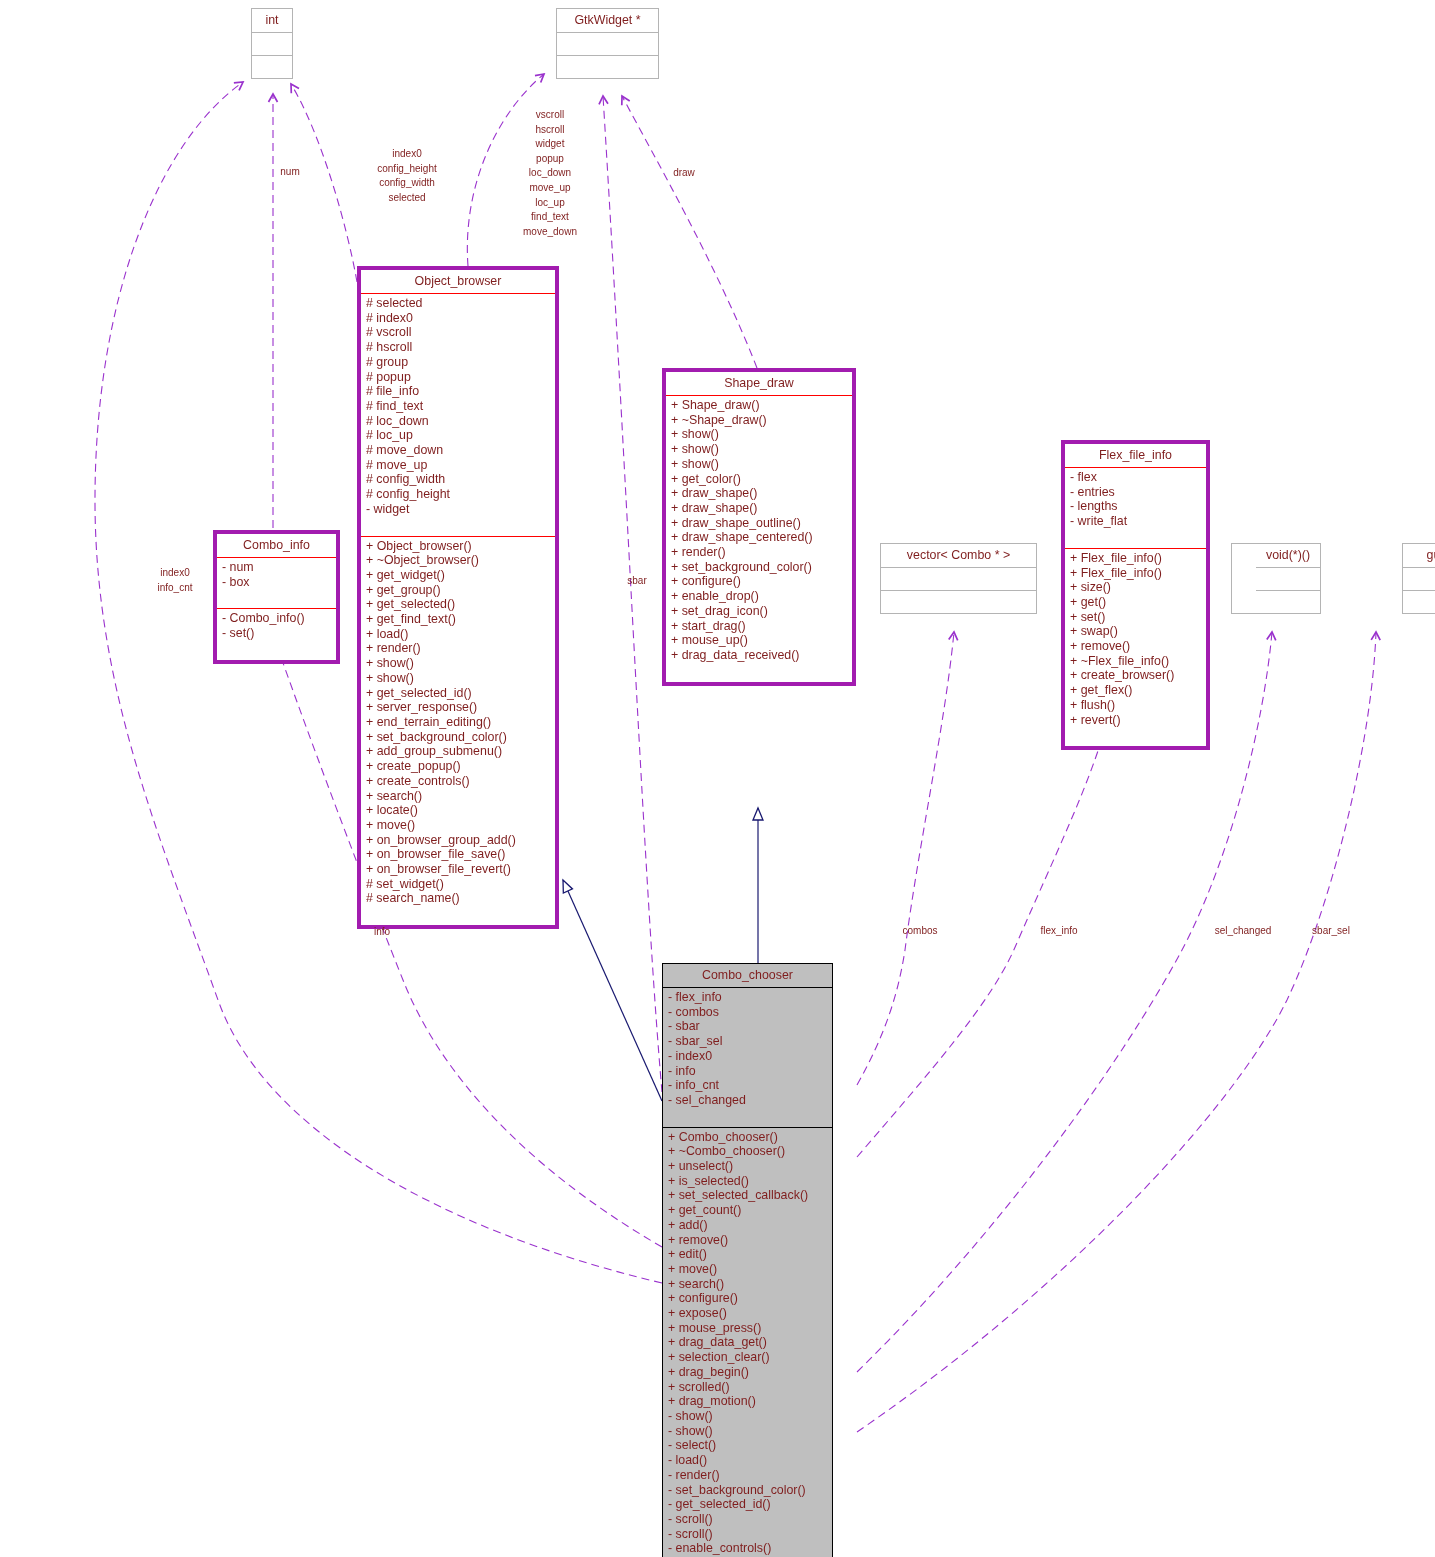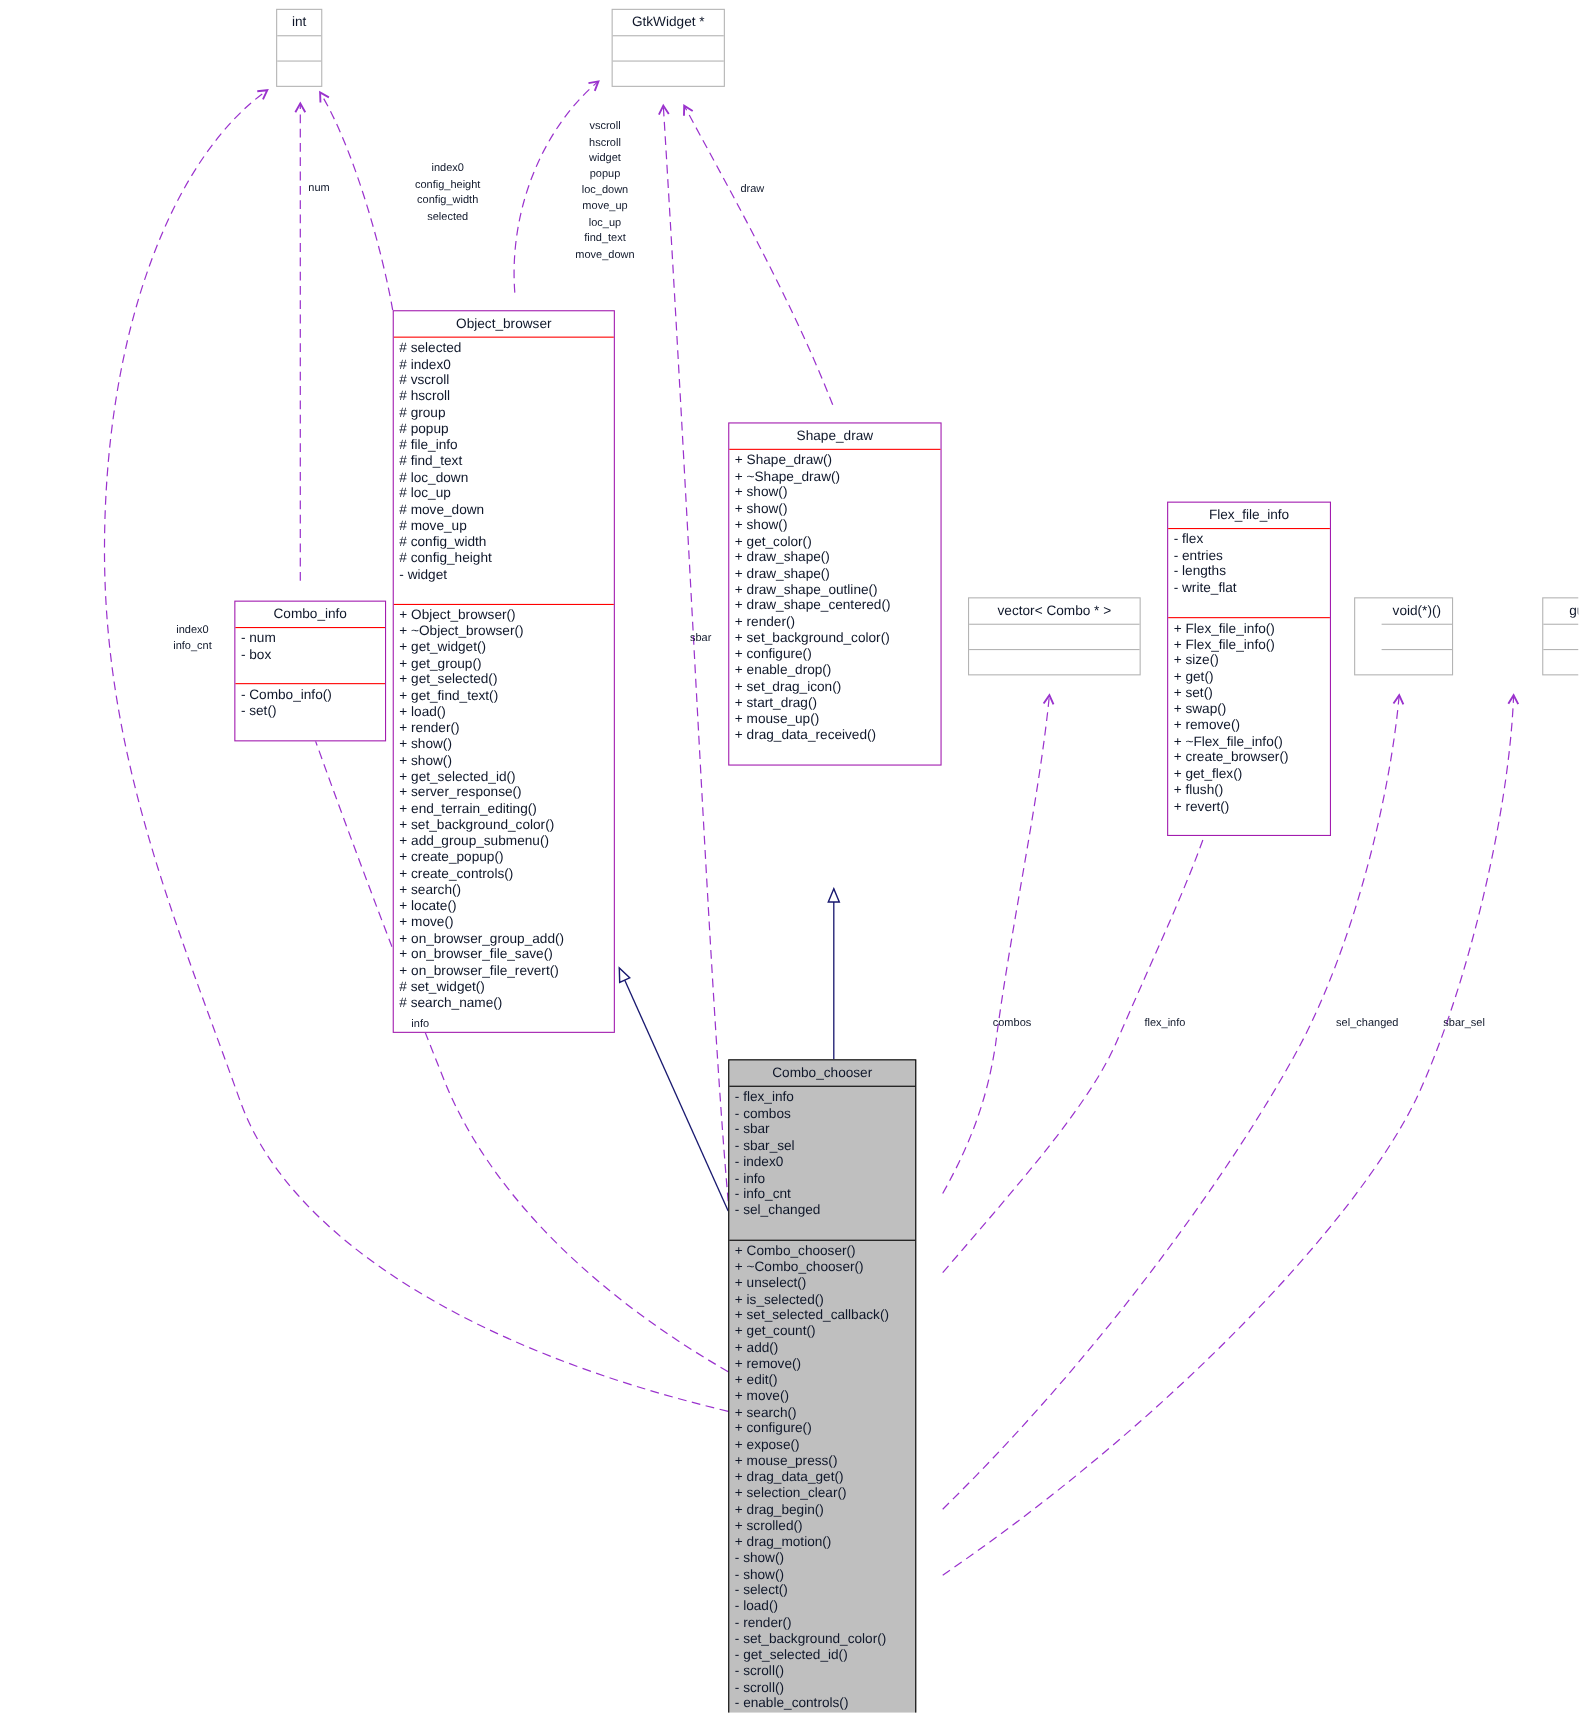--- a/index.html
+++ b/index.html
@@ -1,26 +1,26 @@
 <!DOCTYPE html>
 <html><head>
 <meta charset="utf-8">
 <style>
   html,body{margin:0;padding:0;background:#ffffff;}
   #diagram{position:relative;width:1435px;height:1557px;background:#ffffff;overflow:hidden;
-           font-family:"Liberation Sans","DejaVu Sans",sans-serif;color:#0f172a;}
+           font-family:"Liberation Sans","DejaVu Sans",sans-serif;color:#7f1d1d;}
   svg.edges{position:absolute;left:0;top:0;width:1435px;height:1557px;}
 
   .uml{position:absolute;background:#fff;box-sizing:border-box;font-size:12.4px;}
   .uml .title{text-align:center;padding:4px 6px 4px;white-space:nowrap;line-height:15px;}
   .uml .sec{padding:2px 0 19px;}
   .uml .sec .member{padding:0 5px;line-height:14.7px;white-space:nowrap;}
   .uml .sec.empty{height:22px;padding:0;}
 
-  .red{border:1px solid #a21caf;margin-top:16px;}
+  .red{border:4px solid #a21caf;}
   .red .sec{border-top:1px solid #ff0000;}
   .gray{border:1px solid #b4b4b4;}
   .gray .sec{border-top:1px solid #b4b4b4;}
   .current{border:1px solid #000;background:#bfbfbf;}
   .current .sec{border-top:1px solid #000;}
 
   .edge-label{position:absolute;transform:translate(-50%,-50%);text-align:center;
               font-size:10px;line-height:14.6px;}
   .edge-label .member{white-space:nowrap;padding:0;line-height:14.6px;}
 </style>
@@ -132,21 +132,21 @@
         <div class="member">+ set_background_color()</div>
         <div class="member">+ configure()</div>
         <div class="member">+ enable_drop()</div>
         <div class="member">+ set_drag_icon()</div>
         <div class="member">+ start_drag()</div>
         <div class="member">+ mouse_up()</div>
         <div class="member">+ drag_data_received()</div>
       </div>
   </div>
 
-  <div class="uml red" style="left:213px;top:530px;width:138px;">
+  <div class="uml red" style="left:213px;top:530px;width:127px;">
     <div class="title">Combo_info</div>
     <div class="sec">
         <div class="member">- num</div>
         <div class="member">- box</div>
       </div>
     <div class="sec">
         <div class="member">- Combo_info()</div>
         <div class="member">- set()</div>
       </div>
   </div>

